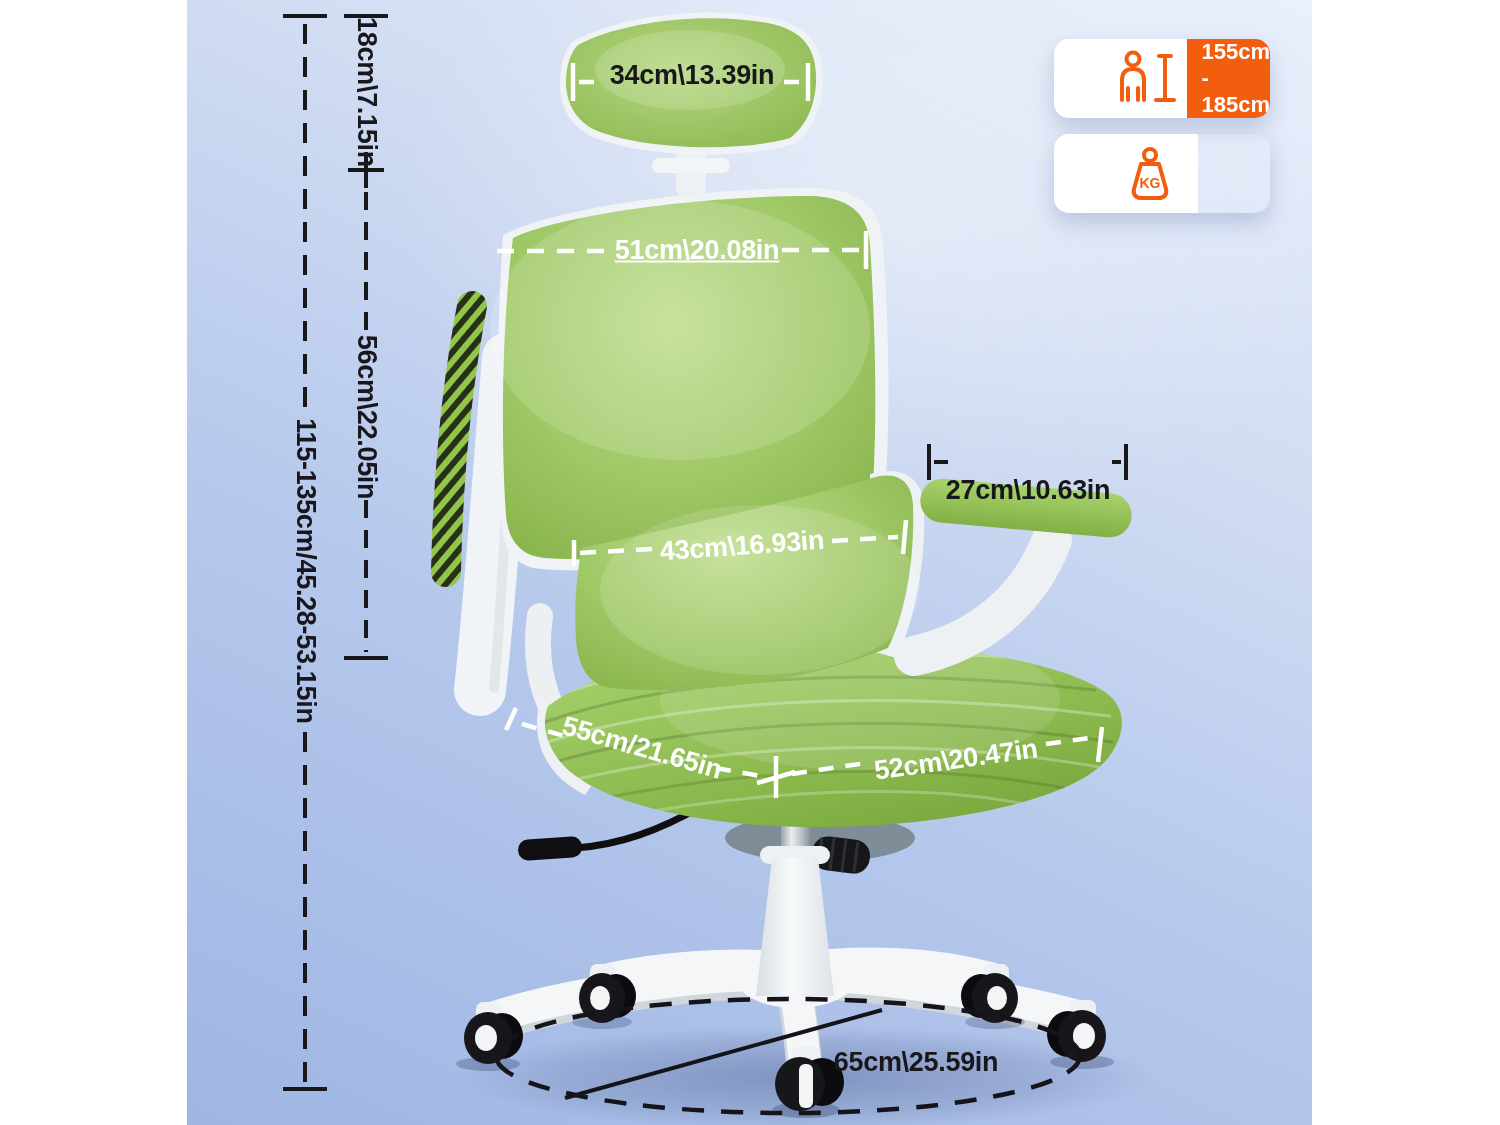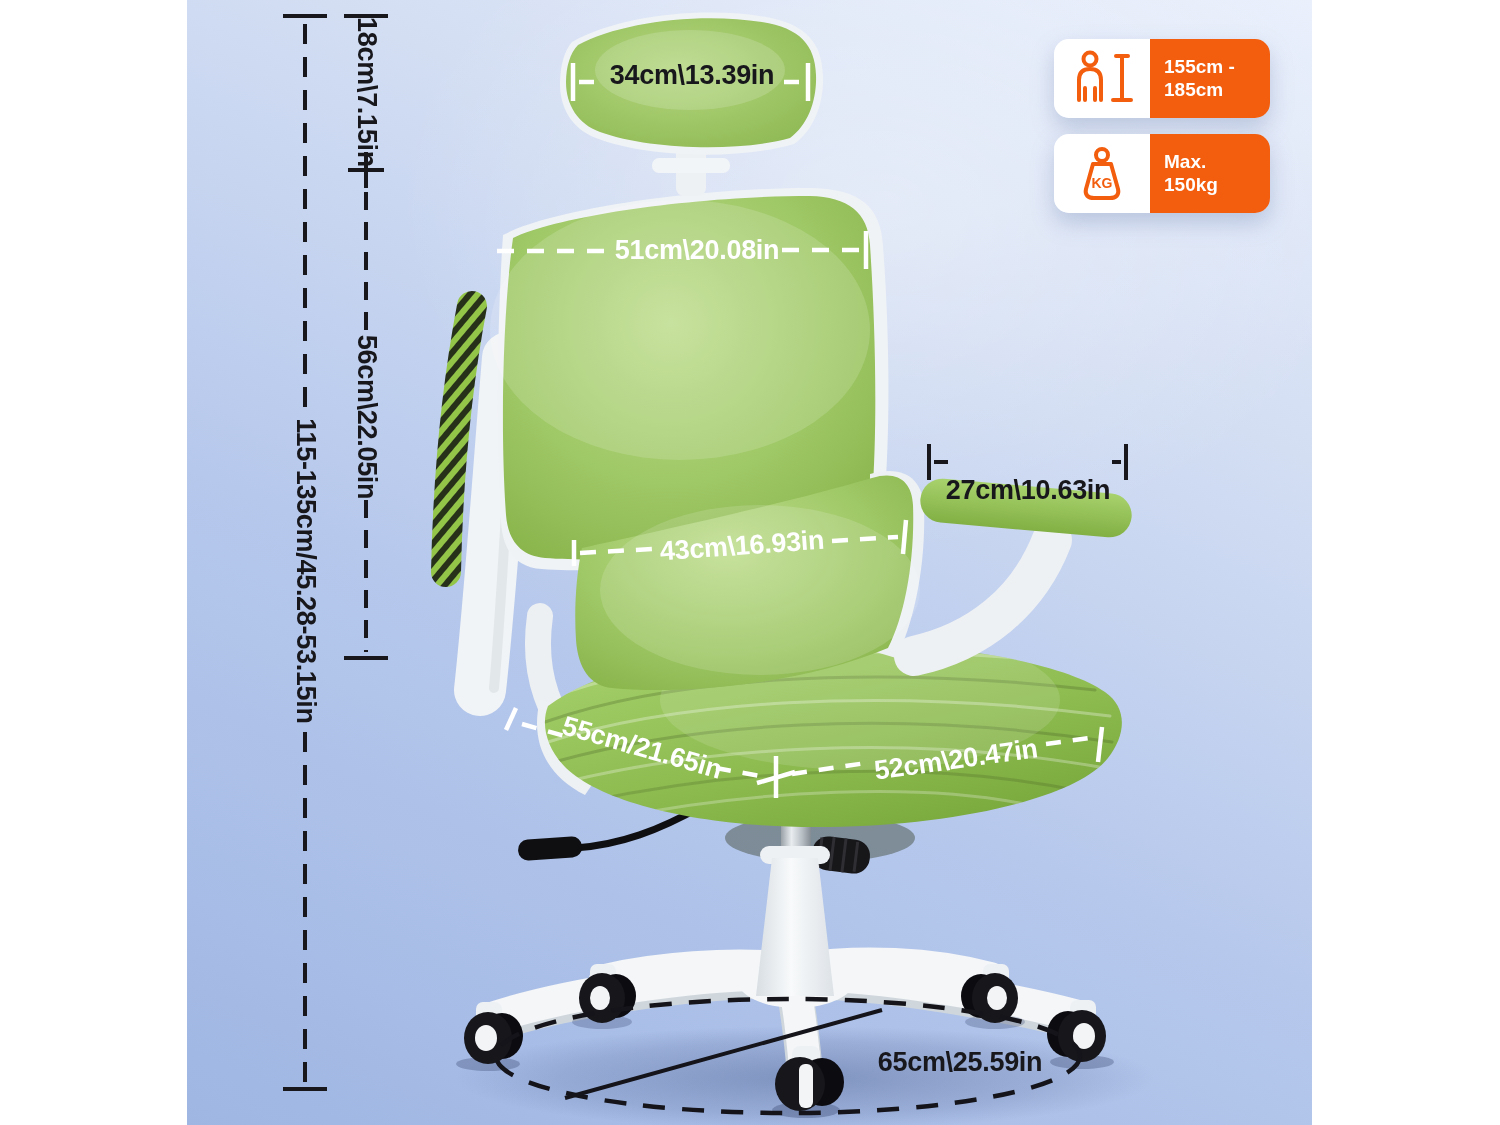--- a/index.html
+++ b/index.html
@@ -13,23 +13,23 @@
 
   
   .dim{position:absolute;font-weight:700;font-size:27px;letter-spacing:-0.3px;white-space:nowrap;
        transform:translate(-50%,-50%);color:#17171c;}
   .dim.white{color:#ffffff;}
   .dim.rot90{transform:translate(-50%,-50%) rotate(90deg);}
 
   
   .badge{position:absolute;left:1054px;width:216px;height:79px;border-radius:15px;display:flex;
          overflow:hidden;box-shadow:0 10px 22px rgba(110,130,175,0.35);}
-  .badge .icon-box{width:96px;background:#ffffff;display:flex;align-items:center;justify-content:center;}
+  .badge .icon-box{width:96px;background:#ffffff;display:flex;align-items:center;justify-content:center;padding-left:48px;}
   .badge .txt-box{flex:1;background:#f25d0e;color:#ffffff;display:flex;flex-direction:column;
-                  justify-content:center;padding-left:14px;font-weight:700;font-size:19px;line-height:1.2;}
+                  justify-content:center;padding-left:14px;font-weight:700;font-size:22px;line-height:1.2;}
 </style>
 </head>
 <body>
 
 <div class="canvas">
   <div class="bg-panel"></div>
   <div class="bg-glow"></div>
 
   <svg class="art" width="1500" height="1125" viewBox="0 0 1500 1125">
     <defs>
@@ -260,26 +260,26 @@
         <ellipse cx="788" cy="1056" rx="292" ry="57" stroke-width="4.5" stroke-dasharray="22 17"></ellipse>
         <path d="M565 1098 L882 1010" stroke-width="4"></path>
       </g>
     </g>
   </svg>
 
   <div class="dim rot90" style="left:305px;top:571px;">115-135cm/45.28-53.15in</div>
   <div class="dim rot90" style="left:366px;top:92px;">18cm\7.15in</div>
   <div class="dim rot90" style="left:366px;top:417px;">56cm\22.05in</div>
   <div class="dim" style="left:692px;top:75px;">34cm\13.39in</div>
-  <div class="dim white" style="left:697px;top:250px;">51cm\20.08in</div>
+  <div class="dim white" style="left:697px;top:250px;text-decoration:underline;">51cm\20.08in</div>
   <div class="dim" style="left:1028px;top:462px;margin-top:28px;">27cm\10.63in</div>
   <div class="dim white" style="left:742px;top:546px;transform:translate(-50%,-50%) rotate(-4deg);">43cm\16.93in</div>
   <div class="dim white" style="left:642px;top:748px;transform:translate(-50%,-50%) rotate(16deg);">55cm/21.65in</div>
   <div class="dim white" style="left:956px;top:760px;transform:translate(-50%,-50%) rotate(-8deg);">52cm\20.47in</div>
-  <div class="dim" style="left:916px;top:1062px;margin-left:44px;">65cm\25.59in</div>
+  <div class="dim" style="left:916px;top:1062px;">65cm\25.59in</div>
 
   <div class="badge" style="top:39px;">
     <div class="icon-box">
       <svg width="64" height="58" viewBox="0 0 64 58" fill="none" stroke="#f25d0e" stroke-width="4" stroke-linecap="round" stroke-linejoin="round">
         <circle cx="20" cy="9" r="6.5"></circle>
         <path d="M9 50 V30 C9 22 13 19 20 19 C27 19 31 22 31 30 V50"></path>
         <path d="M15 38 V50 M25 38 V50"></path>
         <path d="M46 6 H58 M52 6 V50 M43 50 H61"></path>
       </svg>
     </div>
@@ -290,18 +290,14 @@
   </div>
 
   <div class="badge" style="top:134px;">
     <div class="icon-box">
       <svg width="60" height="58" viewBox="0 0 60 58" fill="none" stroke="#f25d0e" stroke-width="4" stroke-linecap="round" stroke-linejoin="round">
         <circle cx="30" cy="10" r="6"></circle>
         <path d="M21 19 H39 L46 44 C47.5 50 44 53 38 53 H22 C16 53 12.5 50 14 44 Z"></path>
         <text x="30" y="43" text-anchor="middle" font-family="Liberation Sans, sans-serif" font-size="14" font-weight="700" fill="#f25d0e" stroke="none">KG</text>
       </svg>
     </div>
-    <div class="txt-box">
-      <span>Max.</span>
-      <span>150kg</span>
-    </div>
   </div>
 </div>
 
 </body></html>

